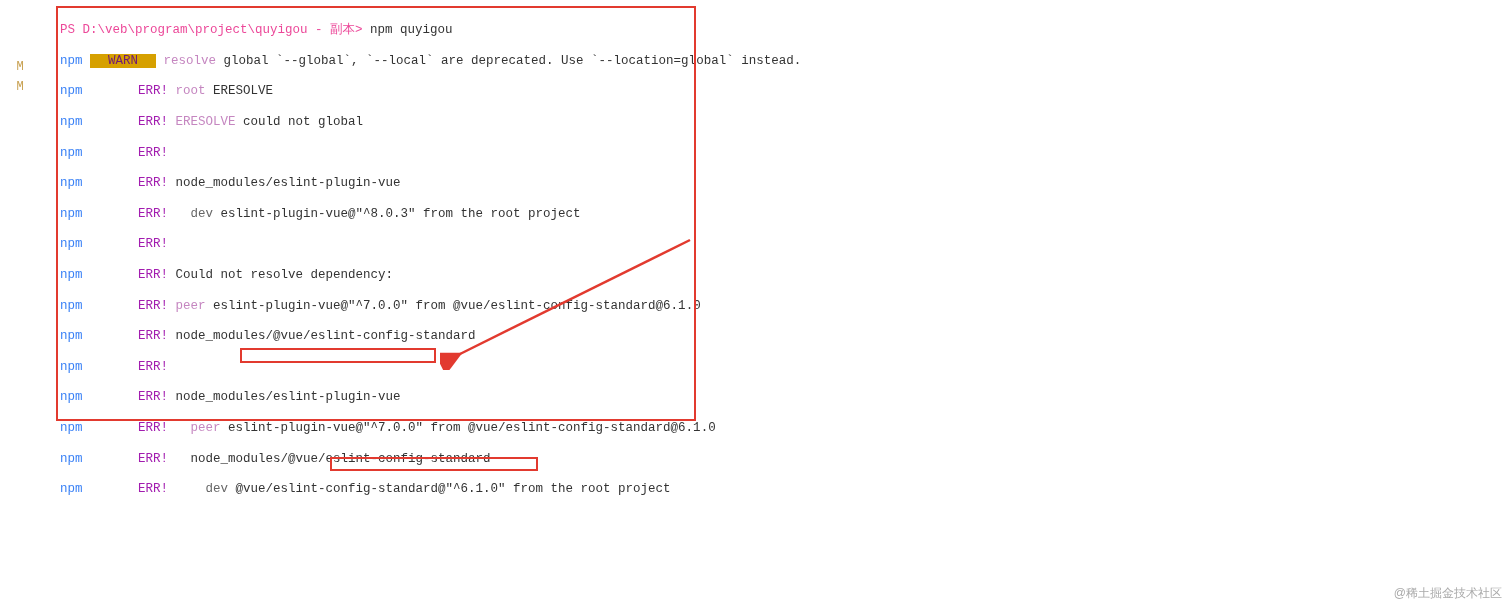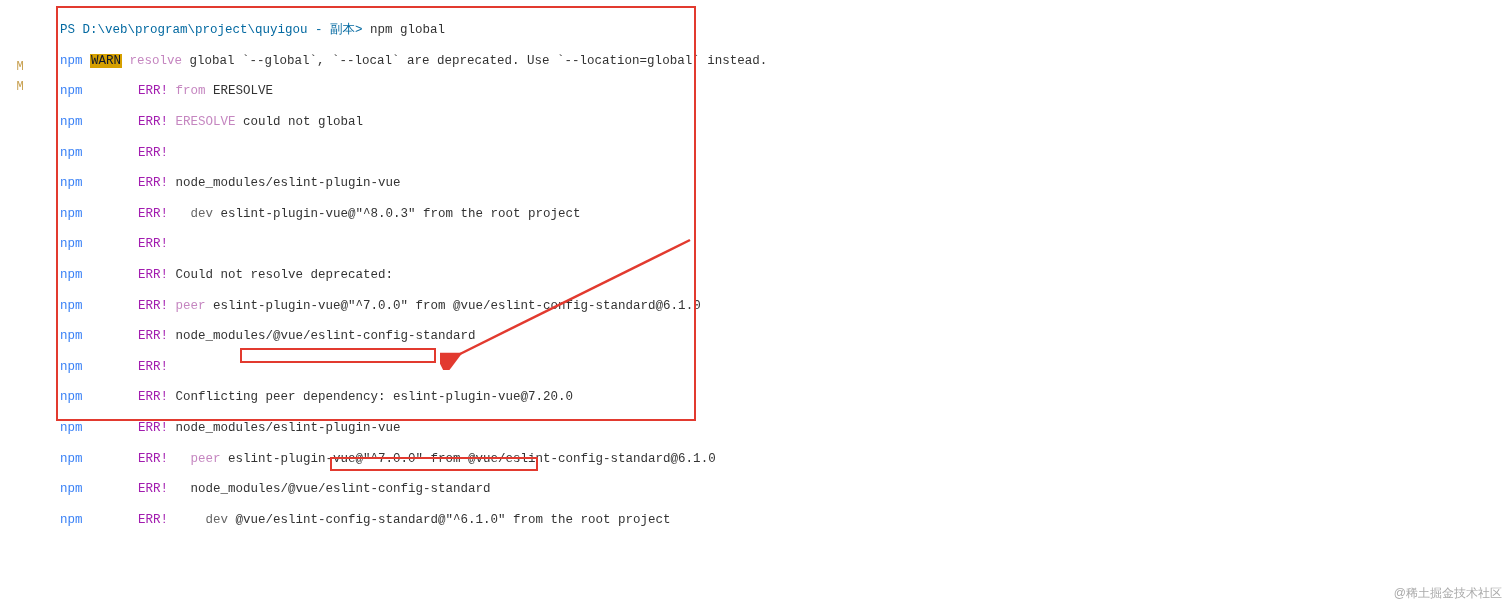--- a/index.html
+++ b/index.html
@@ -20,23 +20,23 @@
     font-size: 12px;
   }
   .gutter div { height: 20px; text-align: center; }
   .terminal {
     position: absolute;
     left: 60px; top: 8px; right: 8px;
     white-space: pre;
     line-height: 15.3px;
   }
   .line { display: block; }
-  .prompt { color: #0369a1; }
+  .prompt { color: #ec4899; }
   .npm { color: #3b82f6; }
-  .warn { background: #d6a000; color: #0f172a; padding: 0 1px; }
+  .warn { background: #d6a000; color: #701a75; padding: 0 18px; }
   .err { color: #a21caf; margin-left: 48px; }
   .magenta { color: #c586c0; }
   .gray { color: #666; }
   .red-box {
     position: absolute;
     border: 2px solid #e23a2f;
     pointer-events: none;
   }
   .arrow {
     position: absolute;
@@ -52,33 +52,32 @@
 </style>
 </head>
 <body>
 
 <div class="gutter">
   <div>M</div>
   <div>M</div>
 </div>
 
 <div class="terminal">
-<span class="line"><span class="prompt">PS D:\veb\program\project\quyigou - 副本&gt; </span><span>npm global</span></span>
+<span class="line"><span class="prompt">PS D:\veb\program\project\quyigou - 副本&gt; </span><span>npm quyigou</span></span>
 <span class="line"><span class="npm">npm </span><span class="warn">WARN</span><span class="magenta"> resolve</span><span> global `--global`, `--local` are deprecated. Use `--location=global` instead.</span></span>
-<span class="line"><span class="npm">npm </span><span class="err">ERR!</span><span class="magenta"> from</span><span> ERESOLVE</span></span>
+<span class="line"><span class="npm">npm </span><span class="err">ERR!</span><span class="magenta"> root</span><span> ERESOLVE</span></span>
 <span class="line"><span class="npm">npm </span><span class="err">ERR!</span><span class="magenta"> ERESOLVE</span><span> could not global</span></span>
 <span class="line"><span class="npm">npm </span><span class="err">ERR!</span><span> </span></span>
 <span class="line"><span class="npm">npm </span><span class="err">ERR!</span><span> node_modules/eslint-plugin-vue</span></span>
 <span class="line"><span class="npm">npm </span><span class="err">ERR!</span><span class="gray">   dev</span><span> eslint-plugin-vue@"^8.0.3" from the root project</span></span>
 <span class="line"><span class="npm">npm </span><span class="err">ERR!</span><span> </span></span>
-<span class="line"><span class="npm">npm </span><span class="err">ERR!</span><span> Could not resolve deprecated:</span></span>
+<span class="line"><span class="npm">npm </span><span class="err">ERR!</span><span> Could not resolve dependency:</span></span>
 <span class="line"><span class="npm">npm </span><span class="err">ERR!</span><span class="magenta"> peer</span><span> eslint-plugin-vue@"^7.0.0" from @vue/eslint-config-standard@6.1.0</span></span>
 <span class="line"><span class="npm">npm </span><span class="err">ERR!</span><span> node_modules/@vue/eslint-config-standard</span></span>
 <span class="line"><span class="npm">npm </span><span class="err">ERR!</span><span> </span></span>
-<span class="line"><span class="npm">npm </span><span class="err">ERR!</span><span> Conflicting peer dependency: eslint-plugin-vue@7.20.0</span></span>
 <span class="line"><span class="npm">npm </span><span class="err">ERR!</span><span> node_modules/eslint-plugin-vue</span></span>
 <span class="line"><span class="npm">npm </span><span class="err">ERR!</span><span class="magenta">   peer</span><span> eslint-plugin-vue@"^7.0.0" from @vue/eslint-config-standard@6.1.0</span></span>
 <span class="line"><span class="npm">npm </span><span class="err">ERR!</span><span>   node_modules/@vue/eslint-config-standard</span></span>
 <span class="line"><span class="npm">npm </span><span class="err">ERR!</span><span class="gray">     dev</span><span> @vue/eslint-config-standard@"^6.1.0" from the root project</span></span>
 
 
 
 
 
 

